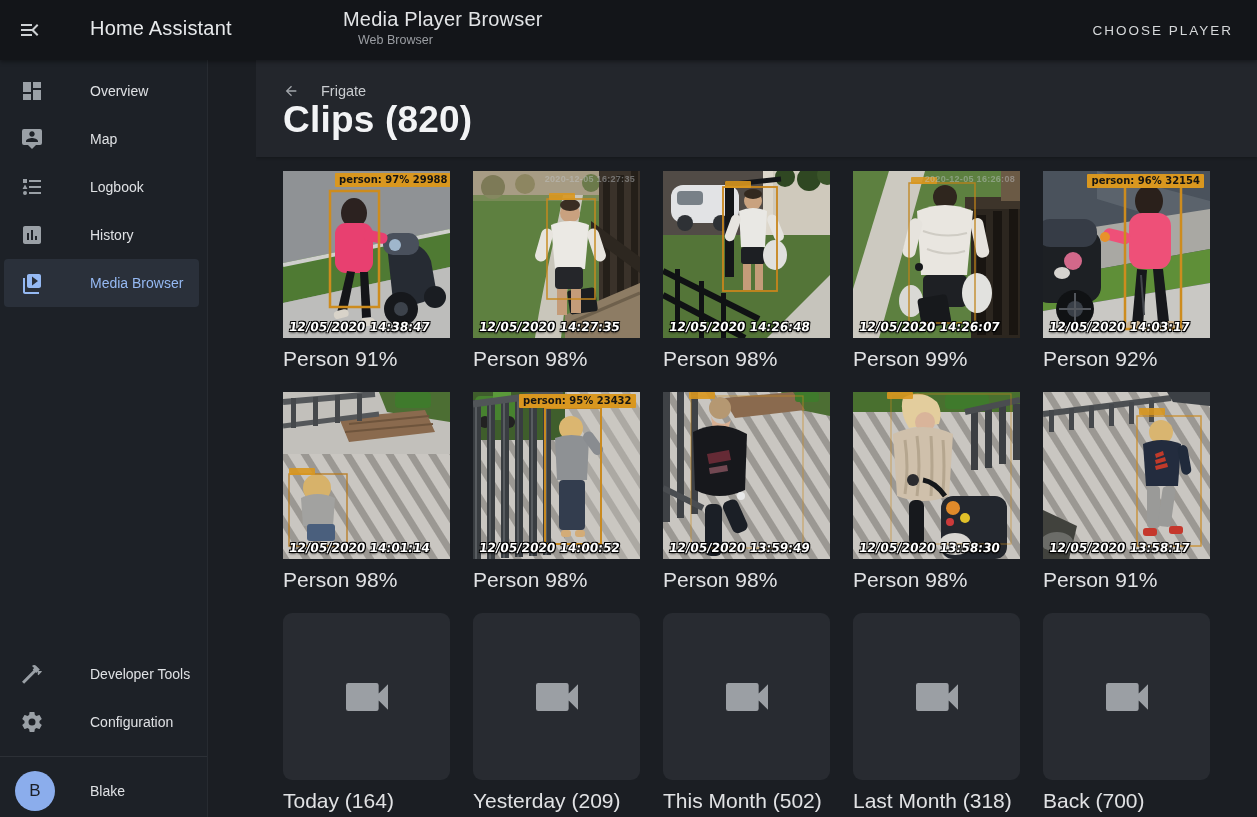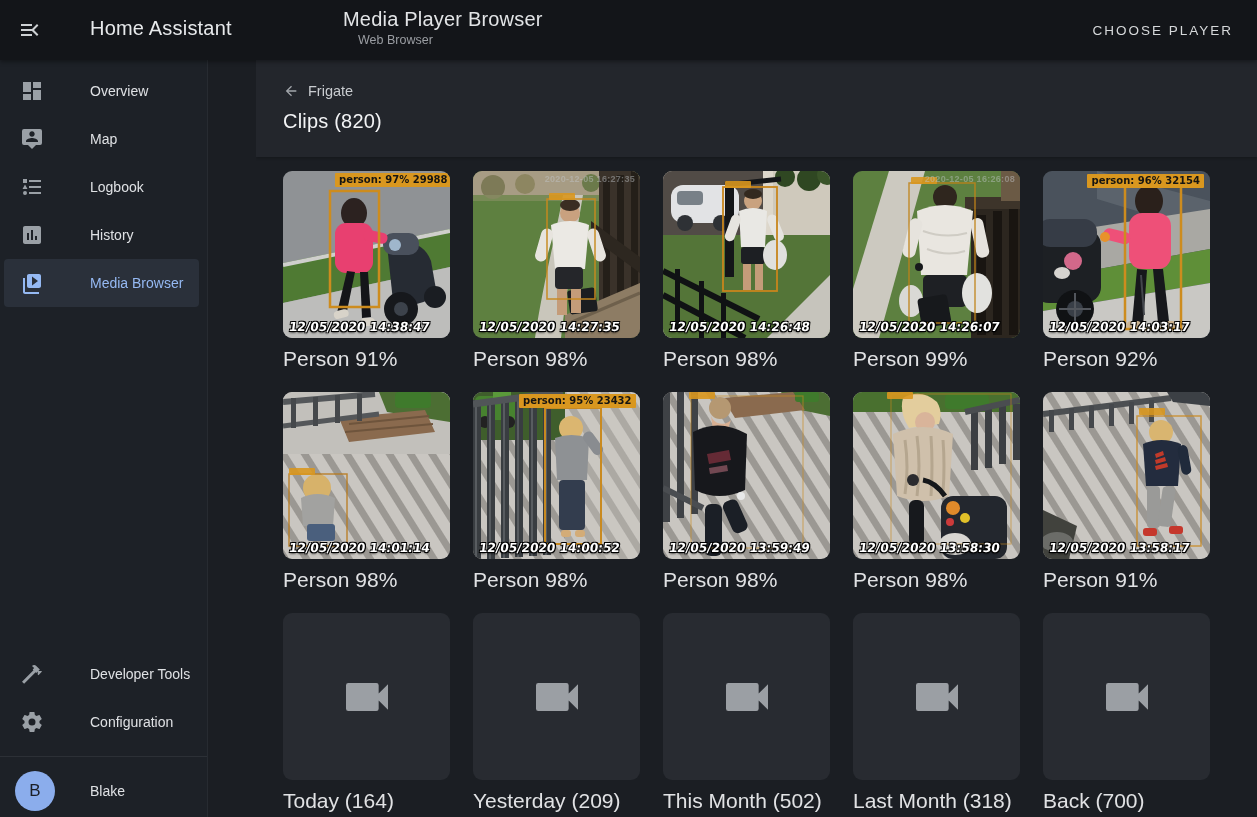--- a/index.html
+++ b/index.html
@@ -25,27 +25,27 @@
   .nav-item.selected svg{fill:#95b9f3}
   .sidebar-bottom{position:absolute;left:0;right:0;bottom:2px}
   .sb-divider{height:1px;background:#2c3036;margin:10px 0}
   .avatar{position:absolute;left:11px;top:4px;width:40px;height:40px;border-radius:50%;background:#8badec;color:#1b1f26;display:flex;align-items:center;justify-content:center;font-size:17px;font-weight:500}
   .user-item{height:48px;position:relative;display:flex;align-items:center;color:#dfe1e4;font-size:14px;font-weight:500;cursor:pointer;margin:0 8px 0 4px}
   .user-item .nav-label{margin-left:86px}
 
   
   .main{position:absolute;top:60px;left:256px;right:0;bottom:0;background:#1b1e23;overflow:hidden}
   .header-band{height:97px;background:#23262c;padding-left:27px;box-shadow:0 1px 3px rgba(0,0,0,.25)}
-  .breadcrumb{display:flex;align-items:center;gap:9px;padding-top:23px;color:#c9ccd0;font-size:14.5px;cursor:pointer;width:fit-content}
+  .breadcrumb{display:flex;align-items:center;gap:22px;padding-top:23px;color:#c9ccd0;font-size:14.5px;cursor:pointer;width:fit-content}
   .breadcrumb svg{width:16px;height:16px;fill:#a2a6ab}
-  .page-title{margin-top:11px;font-size:20px;font-weight:400;color:#f2f3f5;letter-spacing:.2px}
+  .page-title{font-size:37px;font-weight:700;color:#f2f3f5;letter-spacing:.2px}
 
   .grid{padding:14px 47px 0 27px;display:grid;grid-template-columns:repeat(5,167px);column-gap:23px}
   .clip{width:167px}
-  .thumb{position:relative;width:167px;height:167px;border-radius:9px;overflow:hidden;background:#2b2e33}
+  .thumb{position:relative;width:167px;height:167px;border-radius:0;overflow:hidden;background:#2b2e33}
   .thumb svg.scene{position:absolute;left:0;top:0;width:167px;height:167px;display:block}
   .osd{position:absolute;left:5px;bottom:4px;font-family:"DejaVu Sans",sans-serif;font-size:12.5px;font-weight:700;color:#fff;white-space:nowrap;transform:skewX(-8deg) scaleX(.97);transform-origin:left bottom;text-shadow:-1px -1px 0 #000,1px -1px 0 #000,-1px 1px 0 #000,1px 1px 0 #000,0 2px 2px rgba(0,0,0,.6)}
   .chip{position:absolute;background:#d9971f;color:#161512;font-family:"DejaVu Sans",sans-serif;font-weight:700;font-size:10px;line-height:14px;padding:0 4px;white-space:nowrap;border-radius:1px}
   .chip-mini{position:absolute;width:26px;height:7px;background:#d9971f;opacity:.9;border-radius:1px}
   .camts{position:absolute;top:3px;right:5px;font-size:9px;font-weight:600;color:rgba(195,200,205,.45);letter-spacing:.3px}
   .clip-label{margin-top:11px;margin-bottom:24px;font-size:21px;color:#e1e2e4;line-height:19px}
 
   .folder-thumb{width:167px;height:167px;border-radius:9px;background:#282b31;display:flex;align-items:center;justify-content:center}
   .folder-thumb svg{width:56px;height:56px;fill:#9b9fa4}
 </style>

